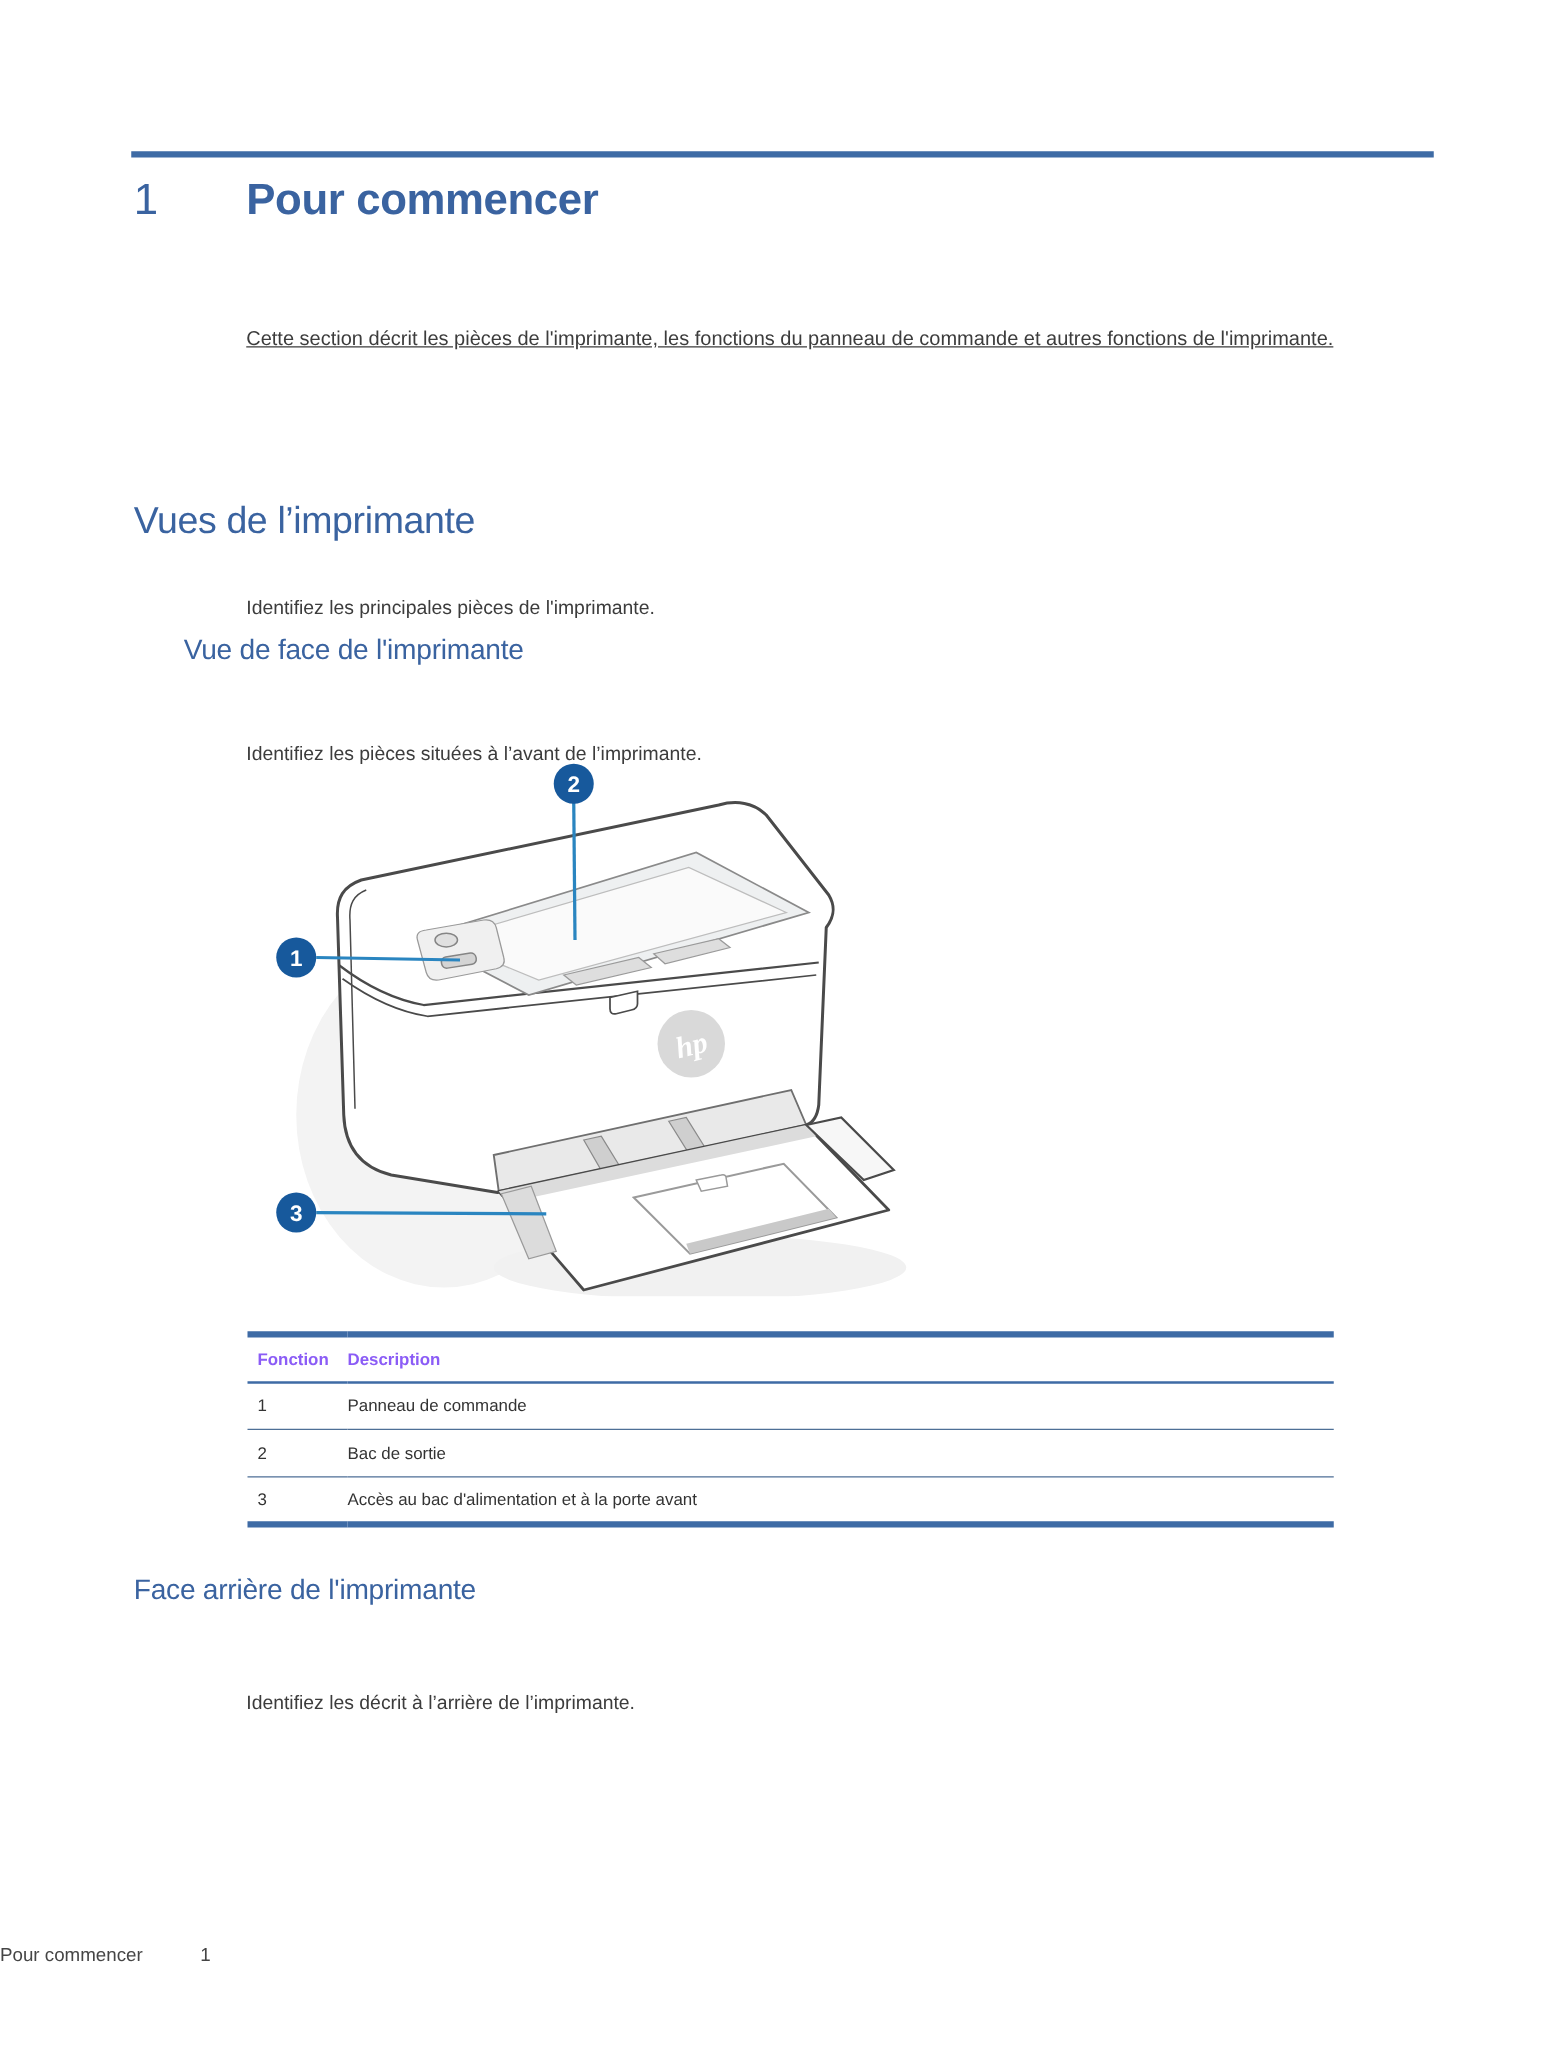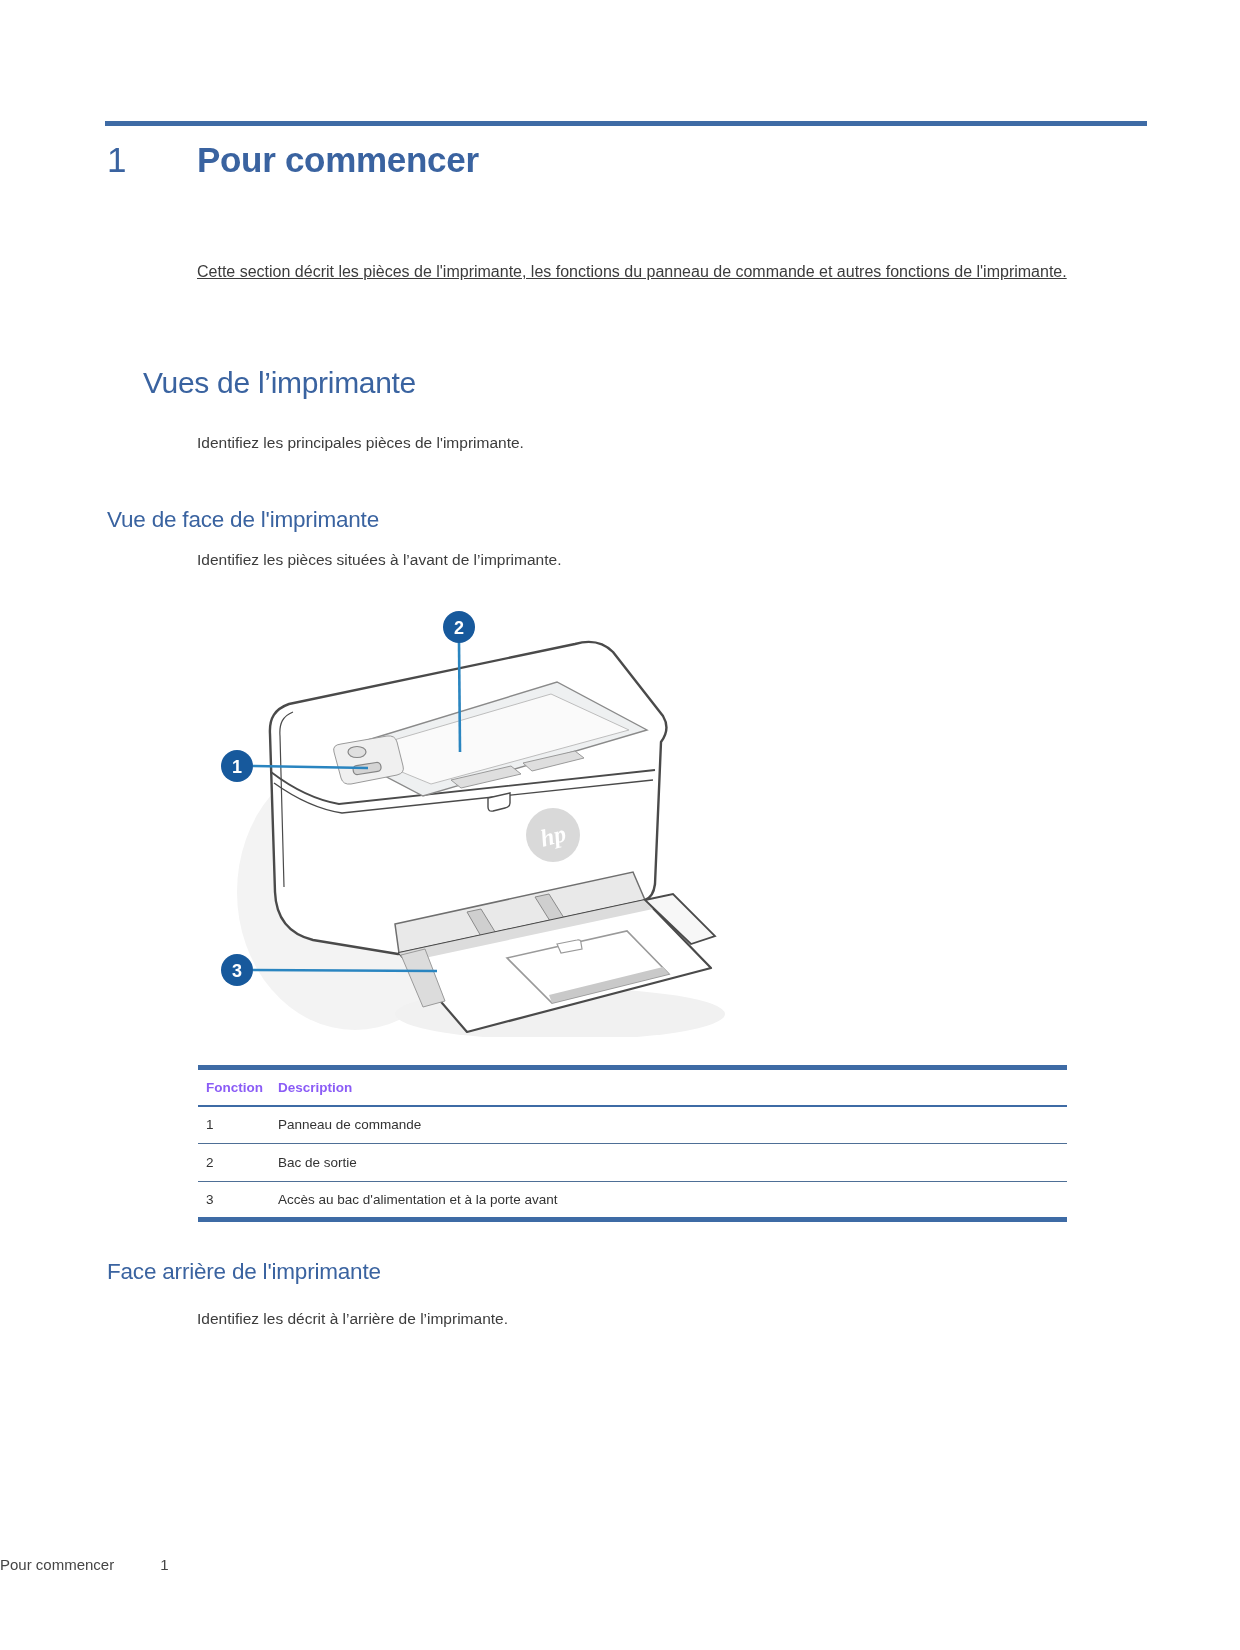--- a/index.html
+++ b/index.html
@@ -31,25 +31,25 @@
   }
   .chapter-title{
     position:absolute;left:197px;top:140px;
     font-size:35px;color:var(--blue);letter-spacing:-0.3px;
   }
   .intro{
     position:absolute;left:197px;top:259px;width:878px;
     font-size:16px;line-height:26px;color:var(--body);text-decoration:underline;
   }
   .h2{
-    position:absolute;left:107px;top:366px;
-    font-size:30px;font-weight:400;color:var(--blue);letter-spacing:-0.3px;margin-left:36px;
+    position:absolute;left:107px;top:400px;
+    font-size:30px;font-weight:400;color:var(--blue);letter-spacing:-0.3px;
   }
   .bodyline{
-    position:absolute;left:197px;font-size:15.5px;color:var(--body);
+    position:absolute;left:197px;font-size:15.5px;color:var(--body);margin-top:44px;
   }
   .h3{
     position:absolute;left:107px;
     font-size:22.5px;font-weight:400;color:var(--blue);letter-spacing:-0.2px;
   }
   .figure{
     position:absolute;left:205px;top:582px;width:525px;height:455px;
   }
   table.spec{
     position:absolute;left:198px;top:1065px;width:869px;
@@ -90,21 +90,21 @@
   <div class="top-rule"></div>
 
   <div class="chapter-number">1</div>
   <h1 class="chapter-title">Pour commencer</h1>
 
   <p class="intro">Cette section décrit les pièces de l'imprimante, les fonctions du panneau de commande et autres fonctions de l'imprimante.</p>
 
   <h2 class="h2">Vues de l’imprimante</h2>
   <p class="bodyline" style="top:434px;">Identifiez les principales pièces de l'imprimante.</p>
 
-  <h3 class="h3" style="top:507px;">Vue de face de l'imprimante</h3>
+  <h3 class="h3" style="top:507px;margin-left:40px;">Vue de face de l'imprimante</h3>
   <p class="bodyline" style="top:551px;">Identifiez les pièces situées à l’avant de l’imprimante.</p>
 
   <svg class="figure" viewBox="0 0 525 455" aria-hidden="true">
 
     <ellipse cx="150" cy="310" rx="118" ry="138" fill="#f3f3f3"></ellipse>
     <ellipse cx="355" cy="432" rx="165" ry="26" fill="#f1f1f1"></ellipse>
 
     <path d="M84,122 C70,127 64,136 65,152 L70,310 C71,336 84,352 108,358 L193,372 L440,318 C446,316 449,310 450,302 L456,160 C462,152 464,144 458,134 L408,70 C398,60 384,58 370,62 Z" fill="#ffffff" stroke="#4a4a4a" stroke-width="2.4" stroke-linejoin="round"></path>
 
     <path d="M66,190 Q100,216 134,222 L450,188" fill="none" stroke="#4a4a4a" stroke-width="1.8"></path>

